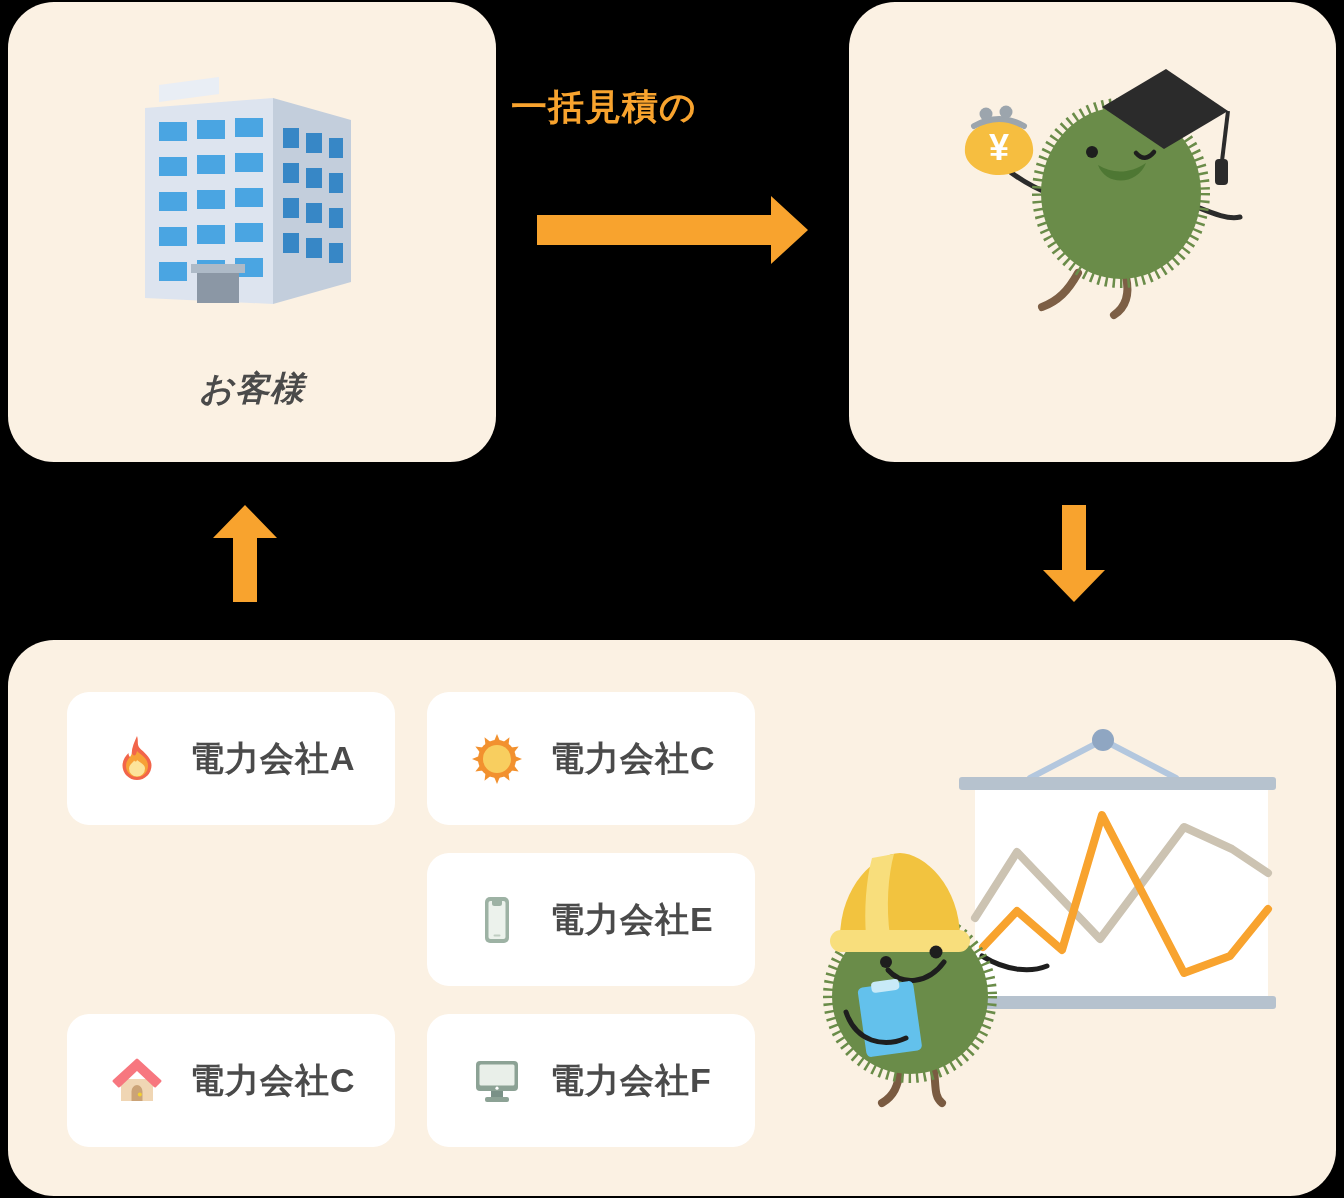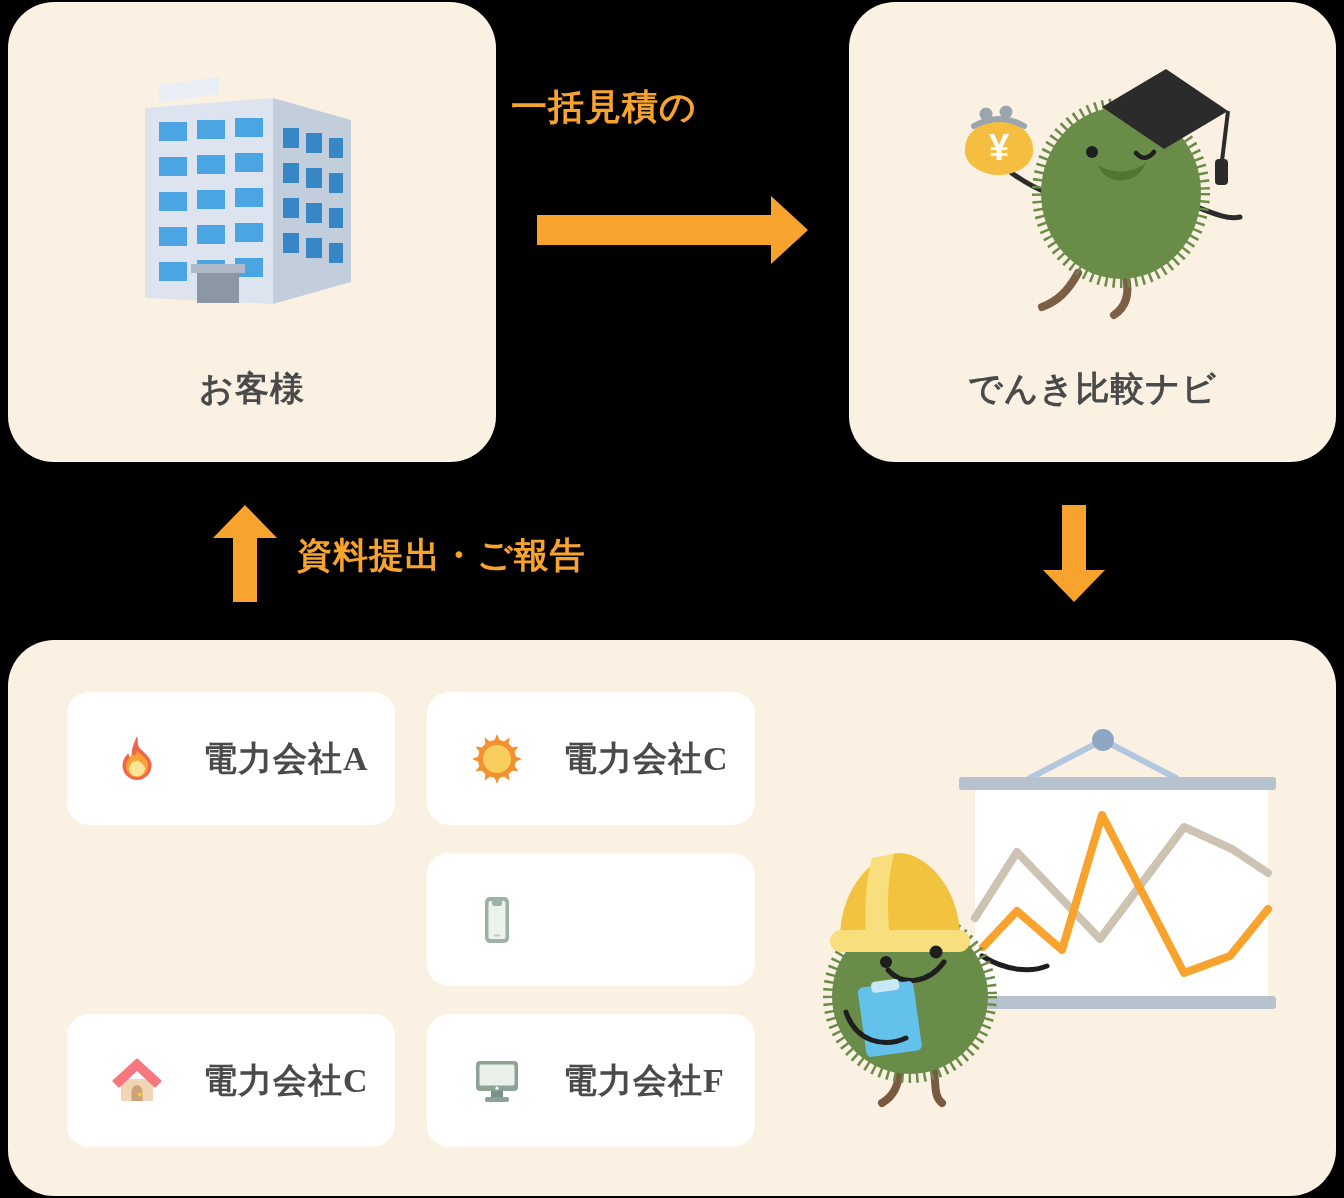--- a/index.html
+++ b/index.html
@@ -1,30 +1,30 @@
 <!DOCTYPE html>
 <html><head>
 <meta charset="utf-8">
 <style>
   html,body{margin:0;padding:0;background:#000;}
   #stage{position:relative;width:1344px;height:1198px;background:#000;overflow:hidden;
          font-family:"Liberation Sans","DejaVu Sans",sans-serif;}
   .panel{position:absolute;background:#FBF1E3;border-radius:46px;}
-  #panel-customer{left:8px;top:2px;width:488px;height:460px;}
+  #panel-customer{left:8px;top:2px;width:488px;height:460px;font-style:italic;}
   #panel-service{left:849px;top:2px;width:487px;height:460px;}
   #panel-companies{left:8px;top:640px;width:1328px;height:556px;}
   .panel-label{position:absolute;left:0;right:0;bottom:50px;text-align:center;
                font-size:34px;font-weight:800;color:#4A4A4A;letter-spacing:1px;}
   .flow-text{position:absolute;color:#F8A32E;font-weight:800;letter-spacing:1px;}
   #flow-request{left:511px;top:80px;width:320px;text-align:left;font-size:36px;line-height:54px;}
   #flow-report{left:297px;top:536px;font-size:35px;line-height:38px;}
   #flow-coordinate{left:743px;top:536px;font-size:35px;line-height:38px;}
   .arrow{position:absolute;}
   .card{position:absolute;width:328px;height:133px;background:#fff;border-radius:22px;
-        display:flex;align-items:center;padding-left:44px;box-sizing:border-box;gap:40px;font-family:Liberation Serif, serif;}
+        display:flex;align-items:center;padding-left:44px;box-sizing:border-box;gap:27px;}
   .card-icon{width:52px;height:52px;flex:0 0 52px;}
   .card-label{font-size:34px;font-weight:800;color:#4A4A4A;letter-spacing:1px;}
   .abs{position:absolute;}
 </style>
 </head>
 <body>
 
 <div id="stage">
 
   <div class="panel" id="panel-customer">
@@ -90,31 +90,29 @@
       <path d="M158,110 C166,132 198,130 206,108 C190,119 172,119 158,110 Z" fill="#4E7733"></path>
 
       <g>
         <path d="M38,72 C42,61 76,61 80,72 C90,78 94,88 93,98 C91,112 74,120 59,120 C44,120 27,112 25,98 C24,87 29,77 38,72 Z" fill="#F6BE40"></path>
         <path d="M34,71 Q59,57 84,71" stroke="#9CA5AD" stroke-width="6" fill="none" stroke-linecap="round"></path>
         <circle cx="46" cy="59" r="6.5" fill="#9CA5AD"></circle>
         <circle cx="66" cy="57" r="6.5" fill="#9CA5AD"></circle>
         <text x="59" y="105" text-anchor="middle" font-size="36" font-weight="bold" fill="#FFFFFF">¥</text>
       </g>
     </svg>
-    <div class="panel-label">でんき比較ナビ</div>
   </div>
 
   <div class="flow-text" id="flow-request">
     <div>一括見積の</div>
   </div>
   <svg class="arrow" style="left:537px;top:196px" width="272" height="72" viewBox="0 0 272 72">
     <polygon points="0,19 234,19 234,0 271,34 234,68 234,49 0,49" fill="#F8A32E"></polygon>
   </svg>
 
-  <div class="flow-text" id="flow-report">資料提出・ご報告</div>
   <svg class="arrow" style="left:213px;top:505px" width="64" height="98" viewBox="0 0 64 98">
     <polygon points="32,0 64,33 44,33 44,97 20,97 20,33 0,33" fill="#F8A32E"></polygon>
   </svg>
 
   <svg class="arrow" style="left:1043px;top:505px" width="62" height="98" viewBox="0 0 62 98">
     <polygon points="19,0 43,0 43,65 62,65 31,97 0,65 19,65" fill="#F8A32E"></polygon>
   </svg>
 
   <div class="panel" id="panel-companies">
 
@@ -150,20 +148,21 @@
     </div>
 
 
     <div class="card" style="left:419px;top:213px">
       <svg class="card-icon" viewBox="0 0 52 52">
         <rect x="14" y="3" width="24" height="46" rx="5" fill="#9DB2A4"></rect>
         <rect x="17.5" y="7" width="17" height="38" rx="2" fill="#ECF2EC"></rect>
         <path d="M21 7 h10 v2.5 a2.5 2.5 0 0 1 -2.5 2.5 h-5 a2.5 2.5 0 0 1 -2.5 -2.5 Z" fill="#9DB2A4"></path>
         <rect x="22.5" y="40.5" width="7" height="2" rx="1" fill="#C0CEC2"></rect>
       </svg>
+      <span class="card-label">電力会社E</span>
     </div>
 
     <div class="card" style="left:59px;top:374px">
       <svg class="card-icon" viewBox="0 0 52 52">
         <rect x="10" y="24" width="32" height="22" fill="#F0D6B4"></rect>
         <polygon points="26,5 3,26 8,31 26,14 44,31 49,26" fill="#F7777F" stroke="#F7777F" stroke-width="3" stroke-linejoin="round"></polygon>
         <path d="M20.5 46 v-9.5 a5.5 6.5 0 0 1 11 0 V46 Z" fill="#CBA377"></path>
         <circle cx="28.8" cy="39.5" r="2" fill="#F2D12F"></circle>
       </svg>
       <span class="card-label">電力会社C</span>

